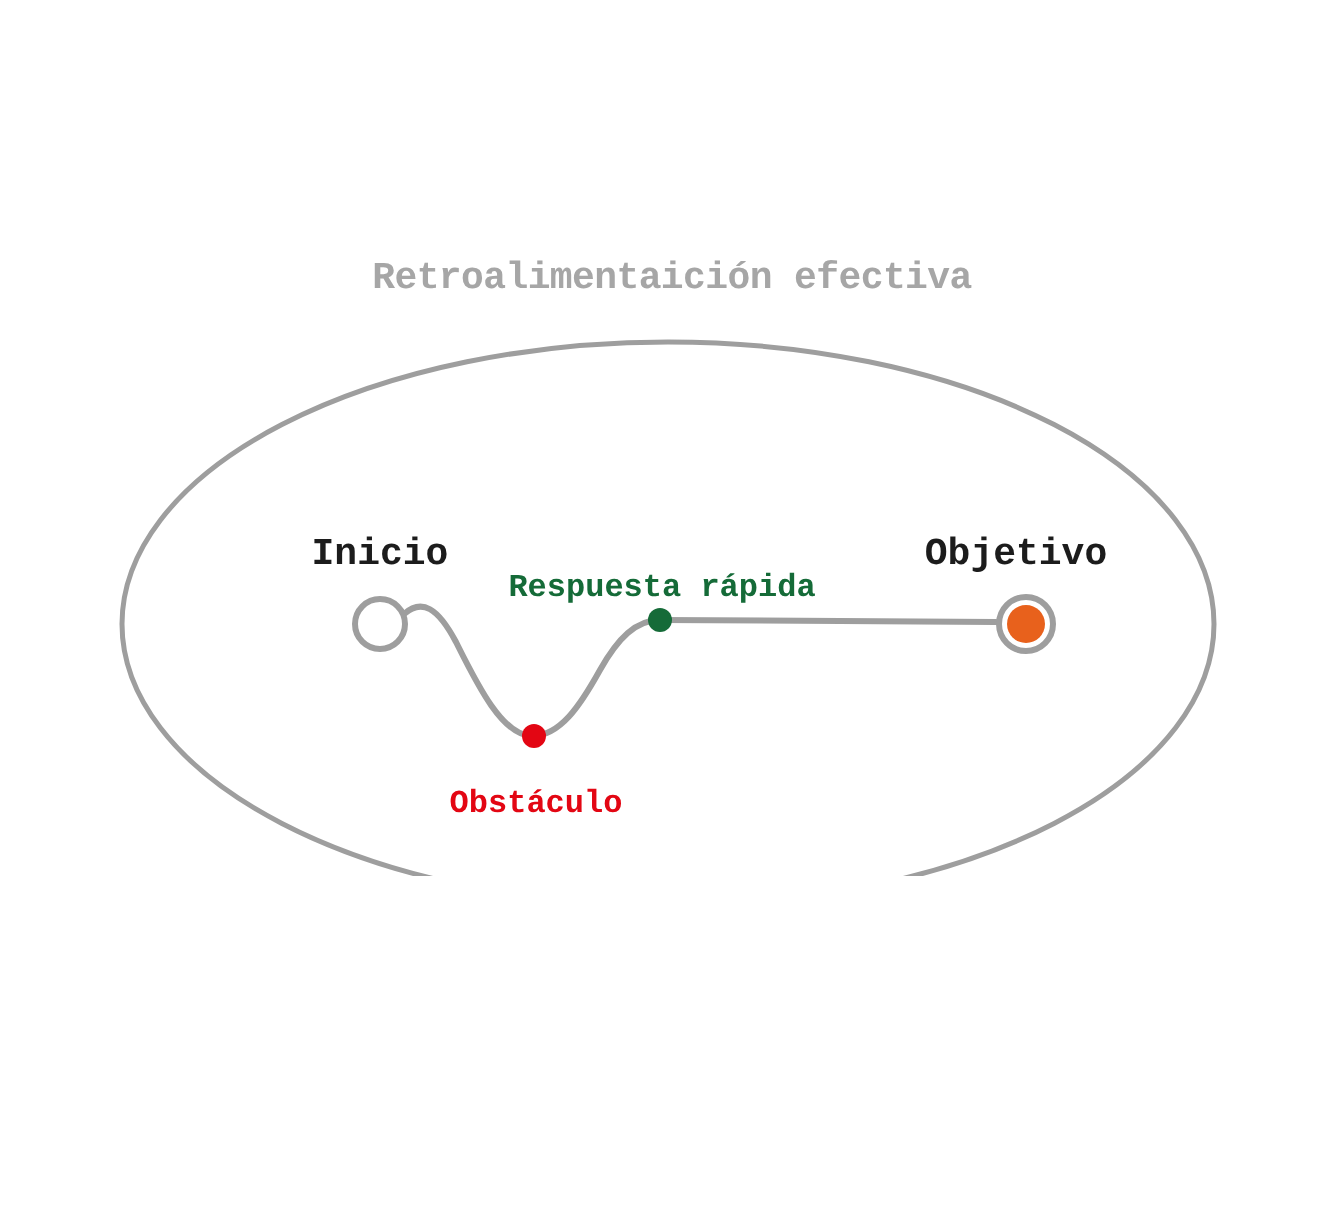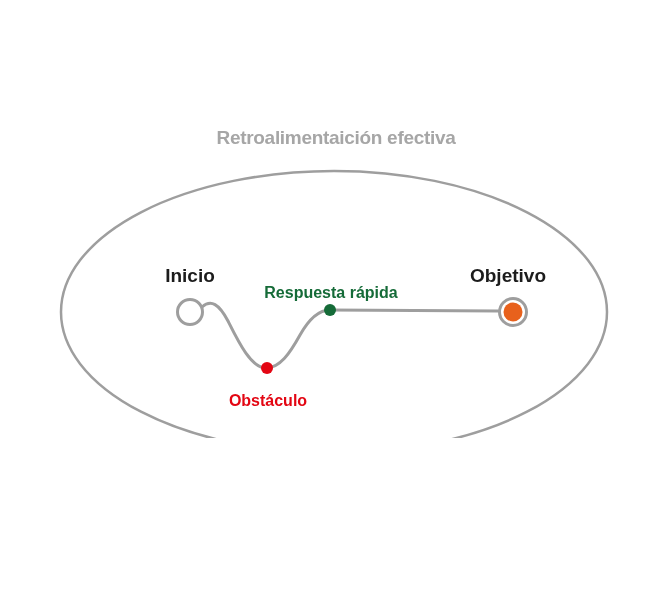--- a/index.html
+++ b/index.html
@@ -15,20 +15,21 @@
   body{
     background:var(--background);
     font-family:"Liberation Sans", sans-serif;
   }
   .canvas{
     position:relative;
     width:671px;
     height:438px;
     background:var(--background);
     overflow:hidden;
+    font-family:Liberation Mono, monospace;
   }
   svg{display:block;}
   .title-text{
     font-size:19px;
     font-weight:bold;
     letter-spacing:-0.3px;
     fill:var(--title-gray);
   }
   .node-label{
     font-size:19px;

